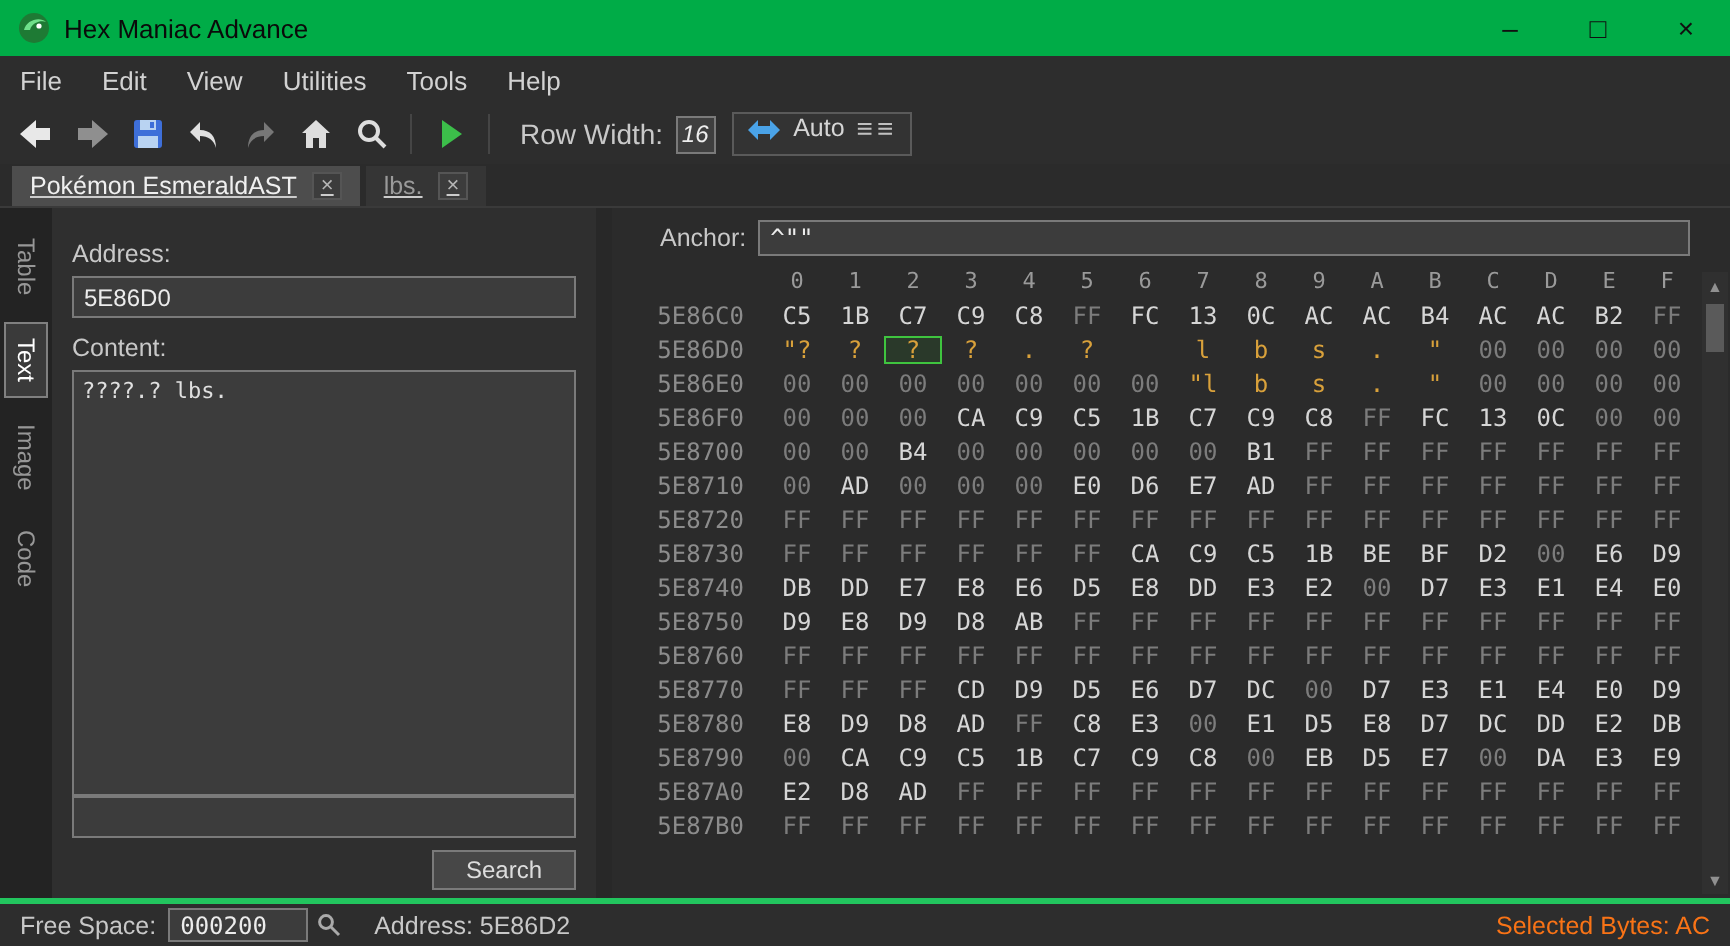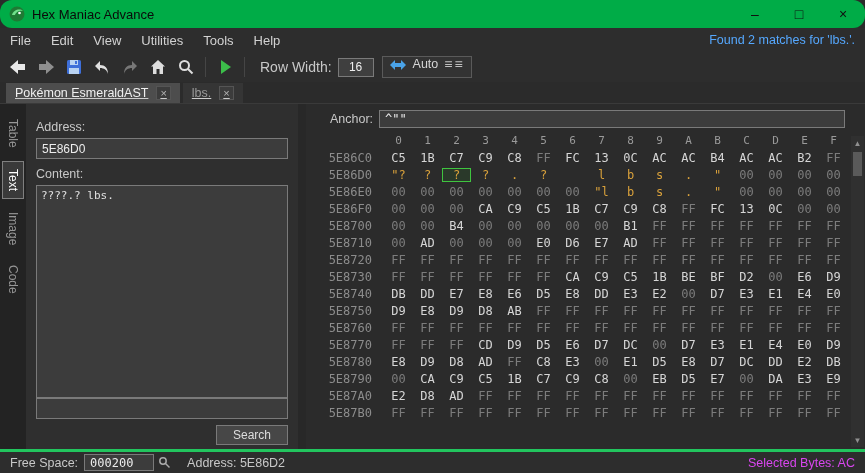--- a/index.html
+++ b/index.html
@@ -5,40 +5,40 @@
   * { box-sizing: border-box; }
   html,body { margin:0; padding:0; }
   body {
     width:865px; height:473px; overflow:hidden;
     background:#2b2b2b; color:#cccccc;
     font-family:"Liberation Sans", sans-serif;
     font-size:13px;
   }
 
   
-  .titlebar { height:28px; background:#00AC47; display:flex; align-items:center;border-radius:12px; }
+  .titlebar { height:28px; background:#00AC47; display:flex; align-items:center; }
   .app-icon { width:18px; height:18px; margin:0 6px 0 8px; }
   .win-title { color:#0a0a0a; font-size:13px; }
   .win-controls { margin-left:auto; display:flex; height:28px; }
   .win-btn { width:44px; display:flex; align-items:center; justify-content:center;
              color:#101010; font-size:14px; }
 
   
   .menubar { height:24px; background:#2d2d2d; display:flex; align-items:center; }
   .menu-items { display:flex; }
   .menu-item { padding:0 10px; color:#d2d2d2; font-size:13px; }
   .found-msg { margin-left:auto; padding-right:10px; color:#55A8FF; font-size:12.5px; }
 
   
   .toolbar { height:30px; background:#2d2d2d; display:flex; align-items:center; padding-left:4px; }
   .tool-btn { width:28px; height:26px; display:flex; align-items:center; justify-content:center; }
   .tool-sep { width:1px; height:20px; background:#454545; margin:0 5px; }
   .tb-label { color:#c8c8c8; font-size:14px; margin:0 6px 0 10px; }
-  .tb-input { width:36px; height:19px; background:#3f3f3f; border:1px solid #7a7a7a;
-              color:#eee; font-size:12px; text-align:center; font-family:"Liberation Sans",sans-serif; }
+  .tb-input { width:20px; height:19px; background:#3f3f3f; border:1px solid #7a7a7a;
+              color:#eee; font-size:12px; text-align:center; font-family:"Liberation Sans",sans-serif;font-style:italic; }
   .auto-group { display:flex; align-items:flex-start; border:1px solid #5a5a5a; background:#333;
                 height:22px; margin-left:8px; padding:0 6px; gap:6px; }
   .auto-label { color:#d5d5d5; font-size:12.5px; }
   .lines-glyph { color:#c0c0c0; font-size:14px; letter-spacing:2px; line-height:1; }
 
   
   .tabbar { height:22px; background:#2b2b2b; display:flex; align-items:flex-end; padding-left:6px;
             border-bottom:1px solid #3a3a3a; }
   .doc-tabs { display:flex; gap:3px;text-decoration:underline; }
   .tab { display:flex; align-items:center; gap:8px; padding:3px 9px; font-size:12.5px;
@@ -89,21 +89,21 @@
               color:#909090; font-size:8px; }
   .sb-bottom { position:absolute; bottom:0; left:0; right:0; }
   .sb-thumb { margin:2px 2px 0 2px; height:24px; background:#5a5a5a; }
 
   
   .statusbar { height:24px; background:#2d2d2d; border-top:3px solid #22c55e;
                display:flex; align-items:center; padding:0 10px; font-size:12.5px; }
   .fs-input { width:70px; height:17px; margin-left:6px; font-family:"DejaVu Sans Mono",monospace; }
   .mini-icon { margin-left:4px; }
   .status-addr { margin-left:16px; color:#c8c8c8; }
-  .status-sel { margin-left:auto; color:#d946ef; }
+  .status-sel { margin-left:auto; color:#f97316; }
 </style>
 </head>
 <body>
 
 <div class="titlebar">
   <svg class="app-icon" viewBox="0 0 18 18">
     <circle cx="9" cy="9" r="7.5" fill="#1E7A34"></circle>
     <path d="M4 10 C5 5 12 3 15 6 C13 5 8 6 7 10 Z" fill="#6FE08A"></path>
     <circle cx="11.5" cy="8" r="1.3" fill="#ffffff"></circle>
   </svg>
@@ -117,21 +117,20 @@
 
 <div class="menubar">
   <div class="menu-items">
       <span class="menu-item">File</span>
       <span class="menu-item">Edit</span>
       <span class="menu-item">View</span>
       <span class="menu-item">Utilities</span>
       <span class="menu-item">Tools</span>
       <span class="menu-item">Help</span>
     </div>
-  <span class="found-msg">Found 2 matches for 'lbs.'.</span>
 </div>
 
 <div class="toolbar">
   <div class="tool-btn">
     <svg width="18" height="18" viewBox="0 0 18 18">
       <polygon points="9,2 9,6 16,6 16,12 9,12 9,16 1,9" fill="#e8e8e8"></polygon>
     </svg>
   </div>
   <div class="tool-btn">
     <svg width="18" height="18" viewBox="0 0 18 18">

